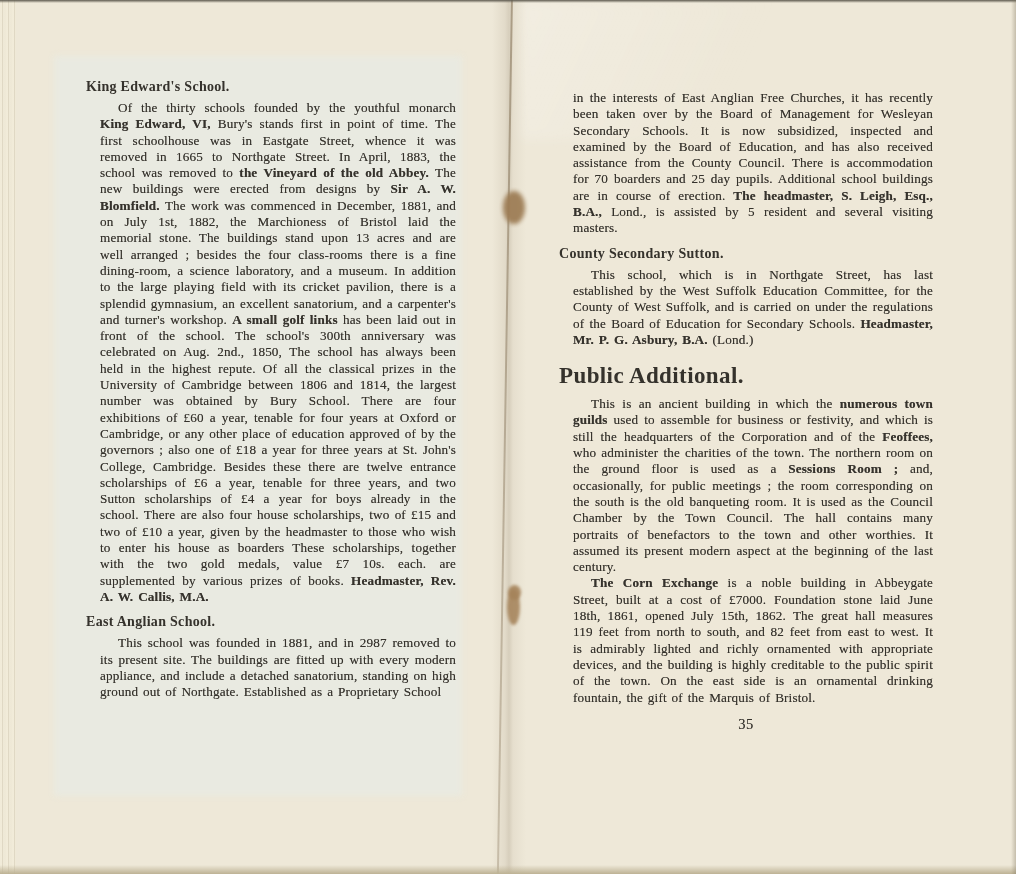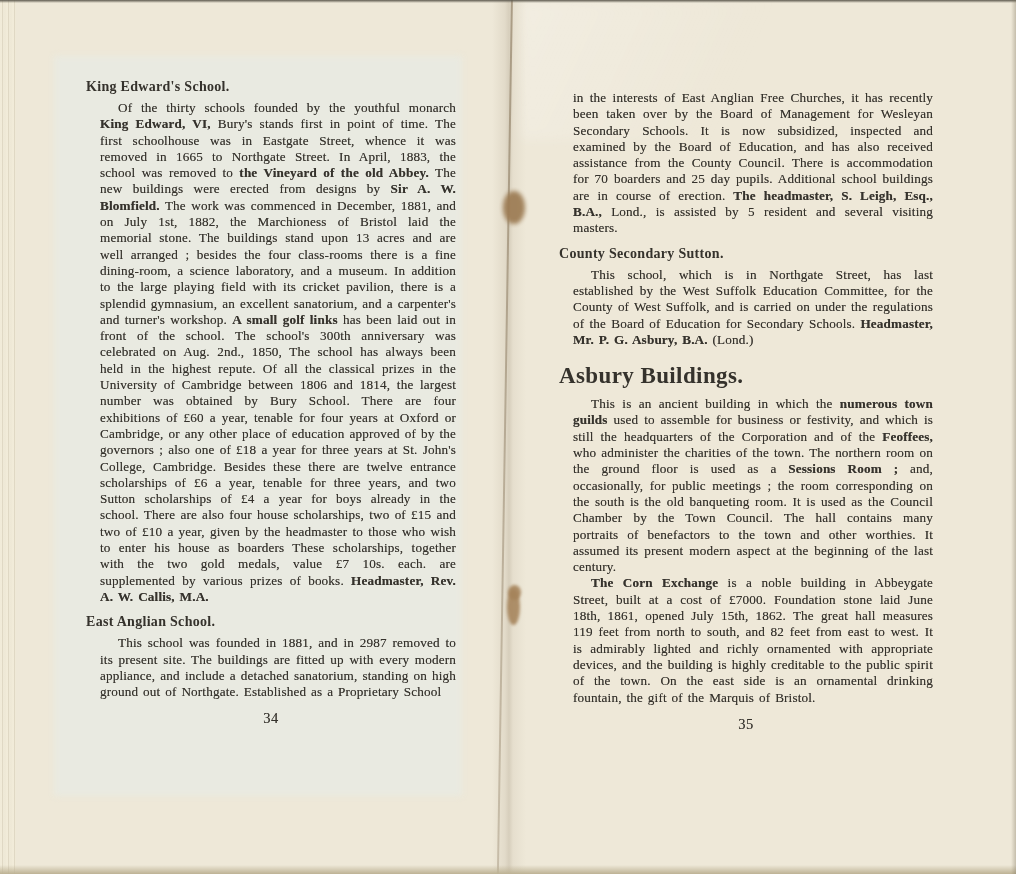--- a/index.html
+++ b/index.html
@@ -79,29 +79,28 @@
 <div class="page-light"></div>
 <div class="sheen"></div>
 
 <div class="col col-left">
   <div class="blocks">
       <div class="h-small">King Edward's School.</div>
       <p class="body indent"><span>Of the thirty schools founded by the youthful monarch </span><b>King Edward, VI,</b><span> Bury's stands first in point of time.  The first schoolhouse was in Eastgate Street, whence it was removed in 1665 to Northgate Street.  In April, 1883, the school was removed to </span><b>the Vineyard of the old Abbey.</b><span>  The new buildings were erected from designs by </span><b>Sir A. W. Blomfield.</b><span> The work was commenced in December, 1881, and on July 1st, 1882, the Marchioness of Bristol laid the memorial stone.  The buildings stand upon 13 acres and are well arranged ;  besides the four class-rooms there is a fine dining-room, a science laboratory, and a museum.  In addition to the large playing field with its cricket pavilion, there is a splendid gymnasium, an excellent sanatorium, and a carpenter's and turner's workshop.  </span><b>A small golf links</b><span> has been laid out in front of the school.  The school's 300th anniversary was celebrated on Aug. 2nd., 1850, The school has always been held in the highest repute.  Of all the classical prizes in the University of Cambridge between 1806 and 1814, the largest number was obtained by Bury School.  There are four exhibitions of £60 a year, tenable for four years at Oxford or Cambridge, or any other place of education approved of by the governors ;  also one of £18 a year for three years at St. John's College, Cambridge.  Besides these there are twelve entrance scholarships of £6 a year, tenable for three years, and two Sutton scholarships of £4 a year for boys already in the school.  There are also four house scholarships, two of £15 and two of £10 a year, given by the headmaster to those who wish to enter his house as boarders   These scholarships, together with the two gold medals, value £7 10s. each. are supplemented by various prizes of books.  </span><b>Headmaster, Rev. A. W. Callis, M.A.</b></p>
       <div class="h-small">East Anglian School.</div>
       <p class="body indent"><span>This school was founded in 1881, and in 2987 removed to its present site.  The buildings are fitted up with every modern appliance, and include a detached sanatorium, standing on high ground out of Northgate.  Established as a Proprietary School</span></p>
     </div>
-  <div class="page-num">34</div>
 </div>
 
 <div class="col col-right">
   <div class="blocks">
       <p class="body"><span>in the interests of East Anglian Free Churches, it has recently been taken over  by the Board of Management for Wesleyan Secondary Schools.  It is now subsidized, inspected and examined by the Board of Education, and has also received assistance from the County Council.  There is accommodation for 70 boarders and 25 day pupils.  Additional school buildings are in course of erection.  </span><b>The headmaster, S. Leigh, Esq., B.A.,</b><span> Lond., is assisted by 5 resident and several visiting masters.</span></p>
       <div class="h-small">County Secondary Sutton.</div>
       <p class="body indent"><span>This school, which is in Northgate Street, has last established by the West Suffolk Education Committee, for the County of West Suffolk, and is carried on under the regulations of the Board of Education for Secondary Schools.  </span><b>Headmaster, Mr. P. G. Asbury, B.A.</b><span> (Lond.)</span></p>
-      <div class="h-big">Asbury Buildings.</div>
+      <div class="h-big">Public Additional.</div>
       <p class="body indent"><span>This is an ancient building in which  the </span><b>numerous town guilds</b><span> used to assemble for business or  festivity, and which is still the headquarters of the Corporation and of the </span><b>Feoffees,</b><span> who administer the charities of the town.  The northern room on the ground floor is used as a </span><b>Sessions Room ;</b><span>  and, occasionally, for public meetings ;  the room corresponding on the south is the old banqueting room.   It is used as the Council Chamber by the Town Council.   The hall contains many portraits of benefactors to the town and other worthies.    It assumed its present modern aspect at the beginning of the last century.</span></p>
       <p class="body indent"><b>The Corn Exchange</b><span> is a noble building in Abbeygate Street, built at a cost of £7000.   Foundation stone laid June 18th, 1861, opened July 15th, 1862. The great hall measures 119 feet from north to south, and 82 feet from east to west.  It is admirably lighted and richly ornamented with appropriate devices, and the building is highly creditable to the public spirit of the town.  On the east side is an ornamental drinking fountain, the gift of the Marquis of Bristol.</span></p>
     </div>
   <div class="page-num">35</div>
 </div>
 
 <div class="gutter"></div>
 <div class="gutter-line"></div>
 <div class="stain stain-1"></div>
 <div class="stain stain-2"></div>

